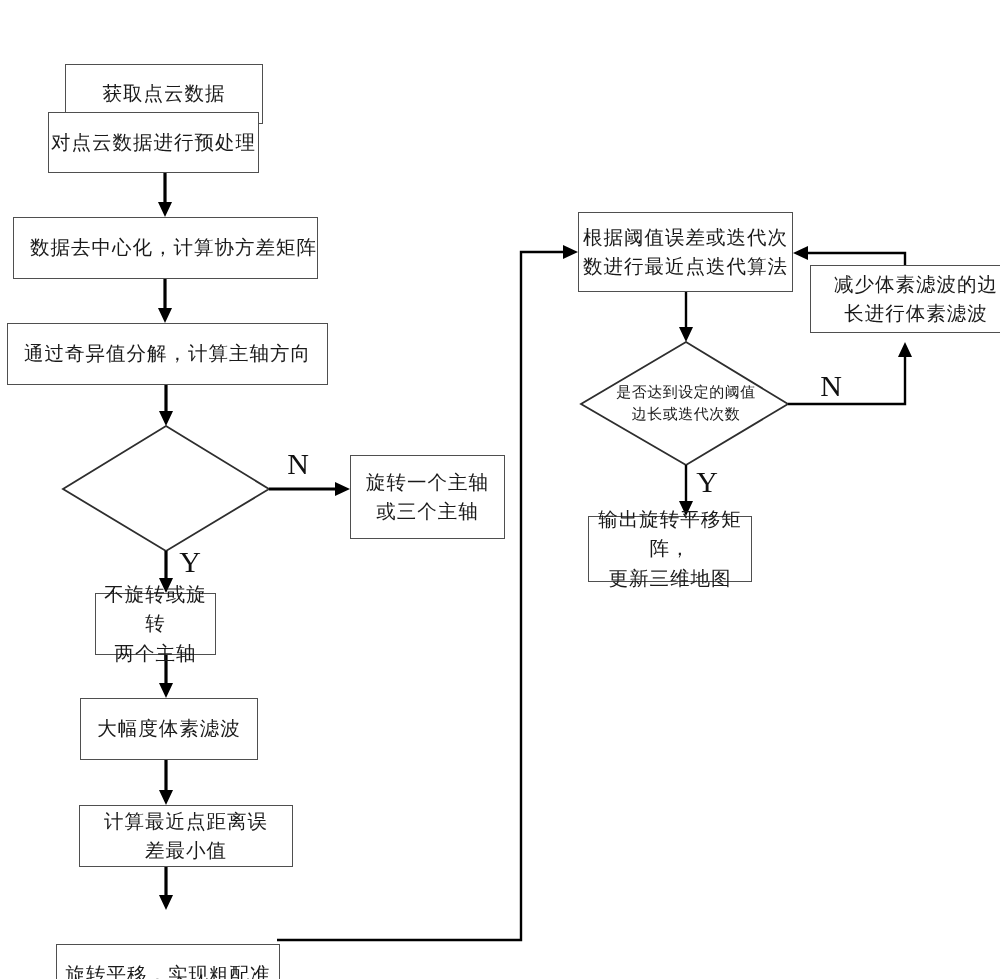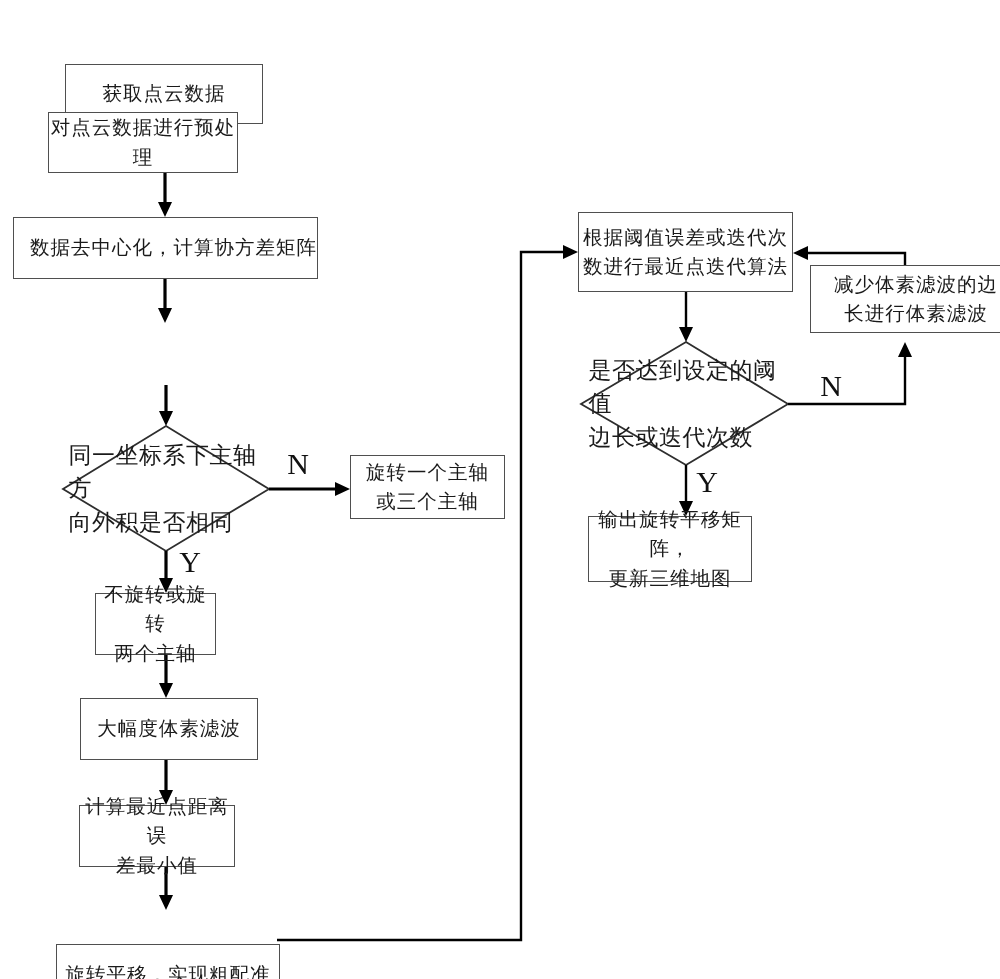--- a/index.html
+++ b/index.html
@@ -35,21 +35,22 @@
     font-size: 19.5px;
     line-height: 1.5;
     white-space: pre-line;
     letter-spacing: 1px;
   }
   .diamond-label {
     position: absolute;
     display: flex;
     align-items: center;
     justify-content: center;
-    font-size: 23px;
+    text-align: center;
+    font-size: 15px;
     line-height: 1.45;
     white-space: pre-line;
     transform: translate(-50%, -50%);
     letter-spacing: 0.5px;
   }
   .branch-label {
     position: absolute;
     transform: translate(-50%, -50%);
     font-size: 30px;
     font-weight: normal;
@@ -133,49 +134,48 @@
       <polygon class="head" points="808,246 808,260 793,253"></polygon>
     </g>
     <g>
       <line class="line thin" x1="686" y1="465" x2="686" y2="512"></line>
       <polygon class="head" points="679,501 693,501 686,516"></polygon>
     </g>
   </svg>
 
   <div class="node" style="left:65px; top:16px; width:198px; height:60px;margin-top:48px;">获取点云数据</div>
 
-  <div class="node" style="left:48px; top:112px; width:190px; height:61px;">对点云数据进行预处理</div>
+  <div class="node" style="left:48px; top:112px; width:211px; height:61px;">对点云数据进行预处理</div>
 
   <div class="node" style="left:13px; top:217px; width:305px; height:62px;padding-left:16px;">数据去中心化，计算协方差矩阵</div>
 
+  <div class="node" style="left:7px; top:323px; width:321px; height:62px;">通过奇异值分解，计算主轴方向</div>
 
-  <div class="node" style="left:350px; top:455px; width:155px; height:64px;">旋转一个主轴
+  <div class="node" style="left:350px; top:455px; width:155px; height:84px;">旋转一个主轴
 或三个主轴</div>
 
   <div class="node" style="left:95px; top:593px; width:121px; height:62px;">不旋转或旋转
 两个主轴</div>
 
   <div class="node" style="left:80px; top:698px; width:178px; height:62px;">大幅度体素滤波</div>
 
-  <div class="node" style="left:79px; top:805px; width:156px; height:62px;">计算最近点距离误
+  <div class="node" style="left:79px; top:805px; width:214px; height:62px;">计算最近点距离误
 差最小值</div>
 
   <div class="node" style="left:56px; top:944px; width:224px; height:62px;">旋转平移，实现粗配准</div>
 
   <div class="node" style="left:578px; top:212px; width:215px; height:80px;">根据阈值误差或迭代次
 数进行最近点迭代算法</div>
 
   <div class="node" style="left:810px; top:265px; width:212px; height:68px;">减少体素滤波的边
 长进行体素滤波</div>
 
   <div class="node" style="left:588px; top:516px; width:164px; height:66px;">输出旋转平移矩阵，
 更新三维地图</div>
 
-  <div class="diamond-label" style="left:166px; top:489px; width:195px;">同一坐标系下主轴方
-向外积是否相同</div>
 
   <div class="diamond-label" style="left:686px; top:404px; width:195px;">是否达到设定的阈值
 边长或迭代次数</div>
 
   <div class="branch-label" style="left:298px; top:464px;">N</div>
 
   <div class="branch-label" style="left:190px; top:562px;">Y</div>
 
   <div class="branch-label" style="left:831px; top:386px;">N</div>
 

